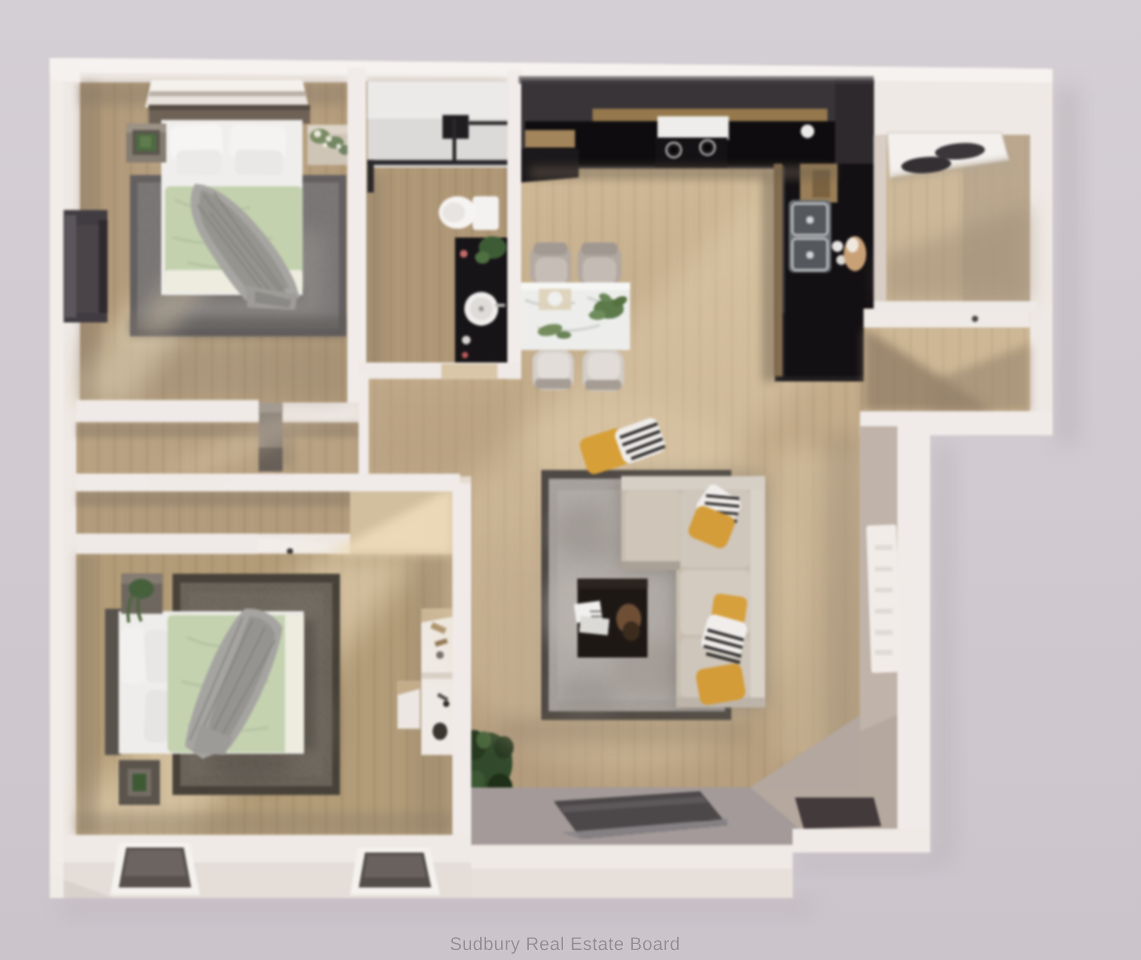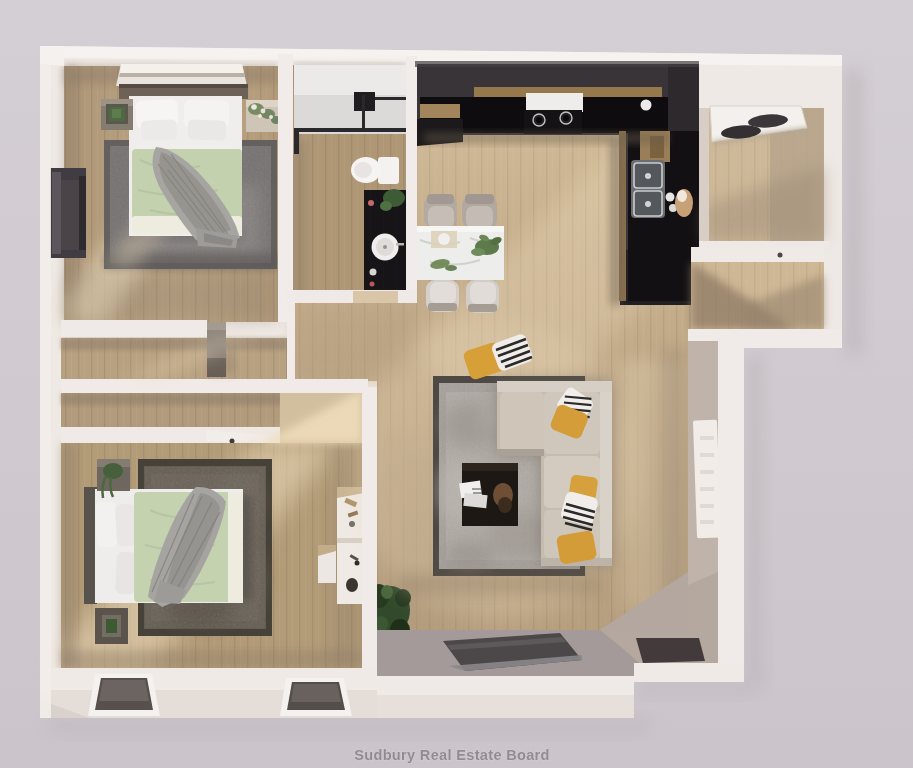--- a/index.html
+++ b/index.html
@@ -1,16 +1,16 @@
 <!DOCTYPE html>
 <html><head>
 <meta charset="utf-8">
 <style>
 html,body{margin:0;padding:0;background:#d3cdd3;}
-#stage{position:relative;width:913px;height:768px;overflow:hidden;font-family:"Liberation Sans",sans-serif;font-weight:bold;}
+#stage{position:relative;width:913px;height:768px;overflow:hidden;font-family:"Liberation Sans",sans-serif;}
 </style>
 </head>
 <body>
 <div id="stage">
 <svg width="913" height="768" viewBox="0 0 913 768">
 <defs>
 <linearGradient id="bg" x1="0" y1="0" x2="0" y2="1">
  <stop offset="0" stop-color="#d4cfd4"></stop>
  <stop offset="0.55" stop-color="#d0cad0"></stop>
  <stop offset="1" stop-color="#cbc4cb"></stop>

